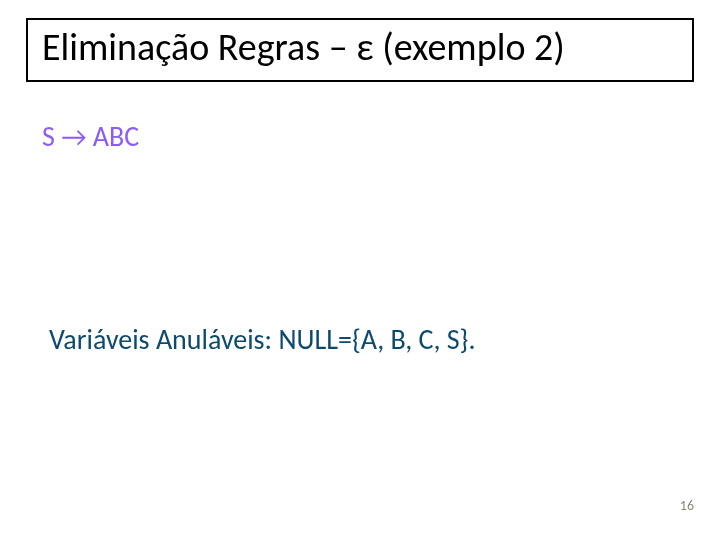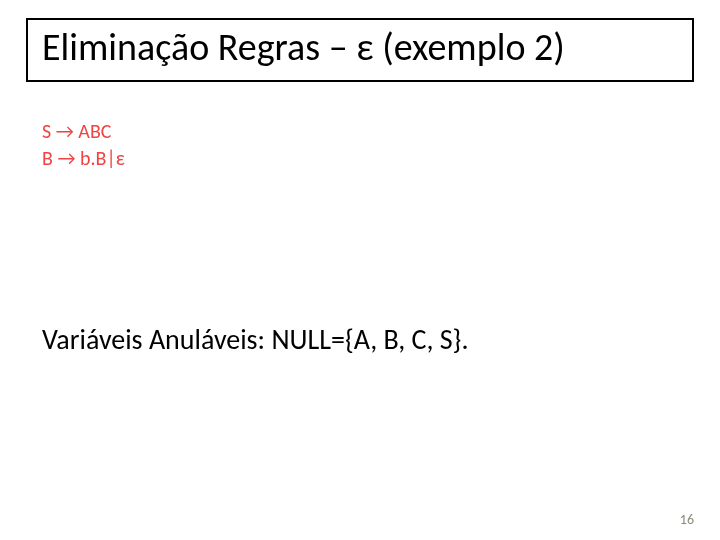--- a/index.html
+++ b/index.html
@@ -30,51 +30,50 @@
   .title-text {
     font-size: 38px;
     color: #000;
     line-height: 1.15;
     white-space: nowrap;
   }
   .body {
     position: absolute;
     left: 42px;
     top: 118px;
-    font-size: 20px;
-    color: #ef4444;
+    font-size: 28px;
+    color: #8b5cf6;
     line-height: 1.35;
   }
   .rule { }
   .nullable {
     position: absolute;
-    left: 42px;
+    left: 49px;
     top: 322px;
     font-size: 28px;
-    color: #000000;
+    color: #0c4a6e;
   }
   .page-num {
     position: absolute;
     right: 26px;
-    bottom: 12px;
+    bottom: 26px;
     font-size: 14px;
     color: #8a8a7a;
   }
 </style>
 </head>
 <body>
 
 <div class="slide">
 
   <div class="title-box">
     <div class="title-text">Eliminação Regras – ε (exemplo 2)</div>
   </div>
 
   <div class="body">
     <div class="rule">S → ABC</div>
-    <div class="rule">B → b.B|ε</div>
   </div>
 
   <div class="nullable">Variáveis Anuláveis: NULL={A, B, C, S}.</div>
 
   <div class="page-num">16</div>
 
 </div>
 
 </body></html>

